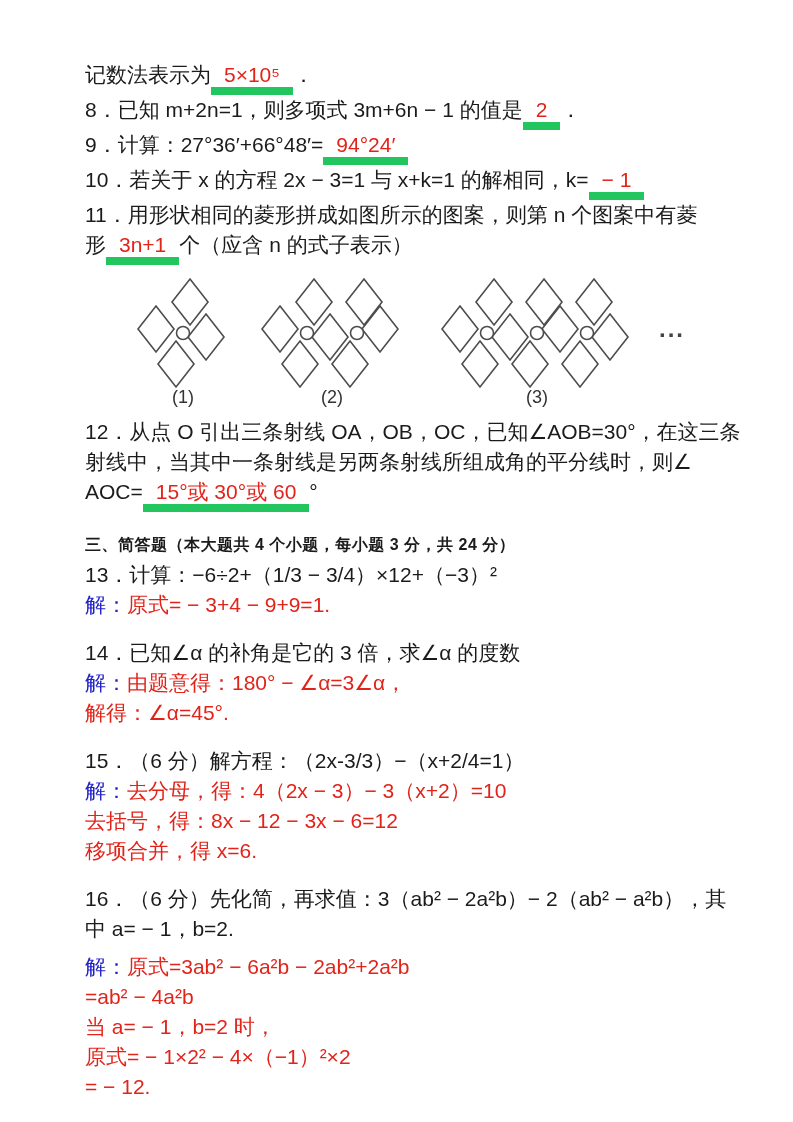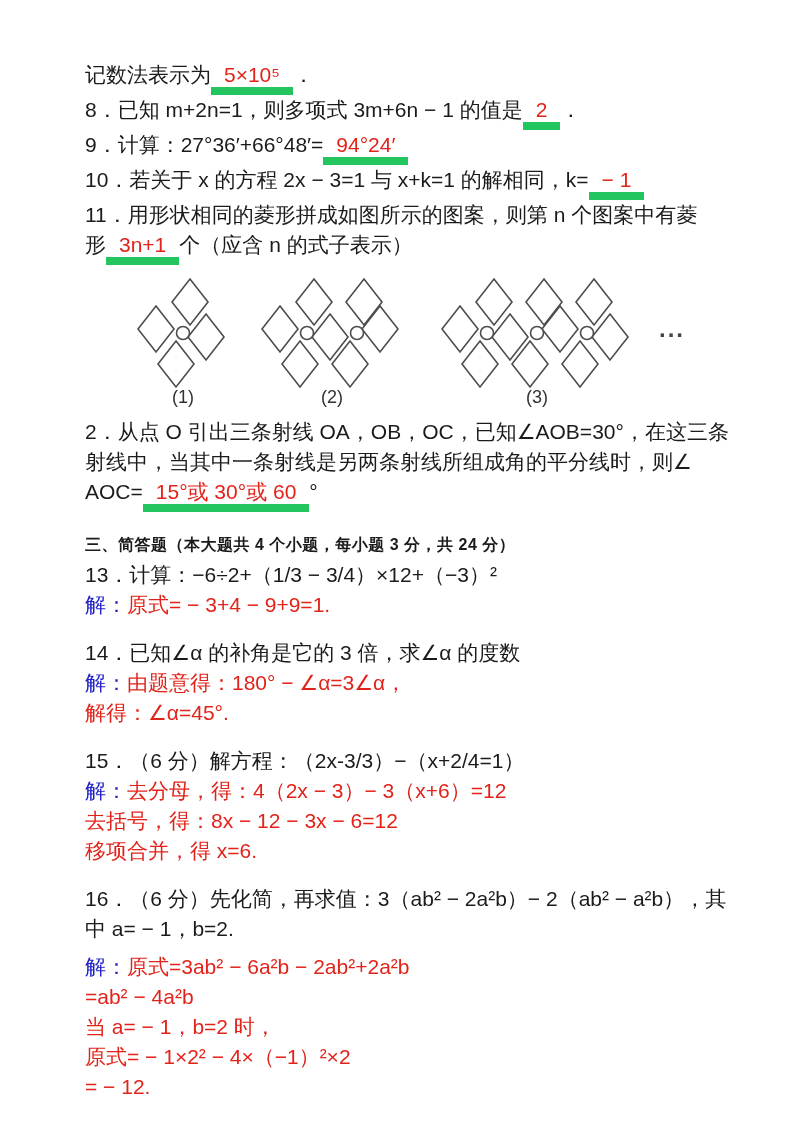--- a/index.html
+++ b/index.html
@@ -56,31 +56,31 @@
           <polygon points="419,70 437,93 419,116 401,93" fill="none" stroke="#4d4d4d" stroke-width="1.6"></polygon>
           <polygon points="483,8 501,31 483,54 465,31" fill="none" stroke="#4d4d4d" stroke-width="1.6"></polygon>
           <polygon points="469,70 487,93 469,116 451,93" fill="none" stroke="#4d4d4d" stroke-width="1.6"></polygon>
           <circle cx="376" cy="62" r="6.5" fill="#ffffff" stroke="#4d4d4d" stroke-width="1.6"></circle>
           <circle cx="426" cy="62" r="6.5" fill="#ffffff" stroke="#4d4d4d" stroke-width="1.6"></circle>
           <circle cx="476" cy="62" r="6.5" fill="#ffffff" stroke="#4d4d4d" stroke-width="1.6"></circle>
           <text x="426" y="132" text-anchor="middle" font-size="18" fill="#333">(3)</text>
           <text x="548" y="66" font-size="24" font-weight="bold" fill="#444" letter-spacing="2">...</text>
         </svg>
       </div>
-      <div class="line"><span class="k">2．从点 O 引出三条射线 OA，OB，OC，已知∠AOB=30°，在这三条</span></div>
+      <div class="line"><span class="k">12．从点 O 引出三条射线 OA，OB，OC，已知∠AOB=30°，在这三条</span></div>
       <div class="line"><span class="k">射线中，当其中一条射线是另两条射线所组成角的平分线时，则∠</span></div>
       <div class="line"><span class="k">AOC=</span><span class="r u">15°或 30°或 60</span><span class="k">°</span></div>
       <div class="line spaced heading"><span class="k">三、简答题（本大题共 4 个小题，每小题 3 分，共 24 分）</span></div>
       <div class="line"><span class="k">13．计算：−6÷2+（1/3 − 3/4）×12+（−3）²</span></div>
       <div class="line"><span class="b">解：</span><span class="r">原式= − 3+4 − 9+9=1.</span></div>
       <div class="line spaced"><span class="k">14．已知∠α 的补角是它的 3 倍，求∠α 的度数</span></div>
       <div class="line"><span class="b">解：</span><span class="r">由题意得：180° − ∠α=3∠α，</span></div>
       <div class="line"><span class="r">解得：∠α=45°.</span></div>
       <div class="line spaced"><span class="k">15．（6 分）解方程：（2x-3/3）−（x+2/4=1）</span></div>
-      <div class="line"><span class="b">解：</span><span class="r">去分母，得：4（2x − 3）− 3（x+6）=12</span></div>
+      <div class="line"><span class="b">解：</span><span class="r">去分母，得：4（2x − 3）− 3（x+2）=10</span></div>
       <div class="line"><span class="r">去括号，得：8x − 12 − 3x − 6=12</span></div>
       <div class="line"><span class="r">移项合并，得 x=6.</span></div>
       <div class="line spaced"><span class="k">16．（6 分）先化简，再求值：3（ab² − 2a²b）− 2（ab² − a²b），其</span></div>
       <div class="line"><span class="k">中 a= − 1，b=2.</span></div>
       <div class="line spaced-sm"><span class="b">解：</span><span class="r">原式=3ab² − 6a²b − 2ab²+2a²b</span></div>
       <div class="line"><span class="r">=ab² − 4a²b</span></div>
       <div class="line"><span class="r">当 a= − 1，b=2 时，</span></div>
       <div class="line"><span class="r">原式= − 1×2² − 4×（−1）²×2</span></div>
       <div class="line"><span class="r">= − 12.</span></div>
     </div>

